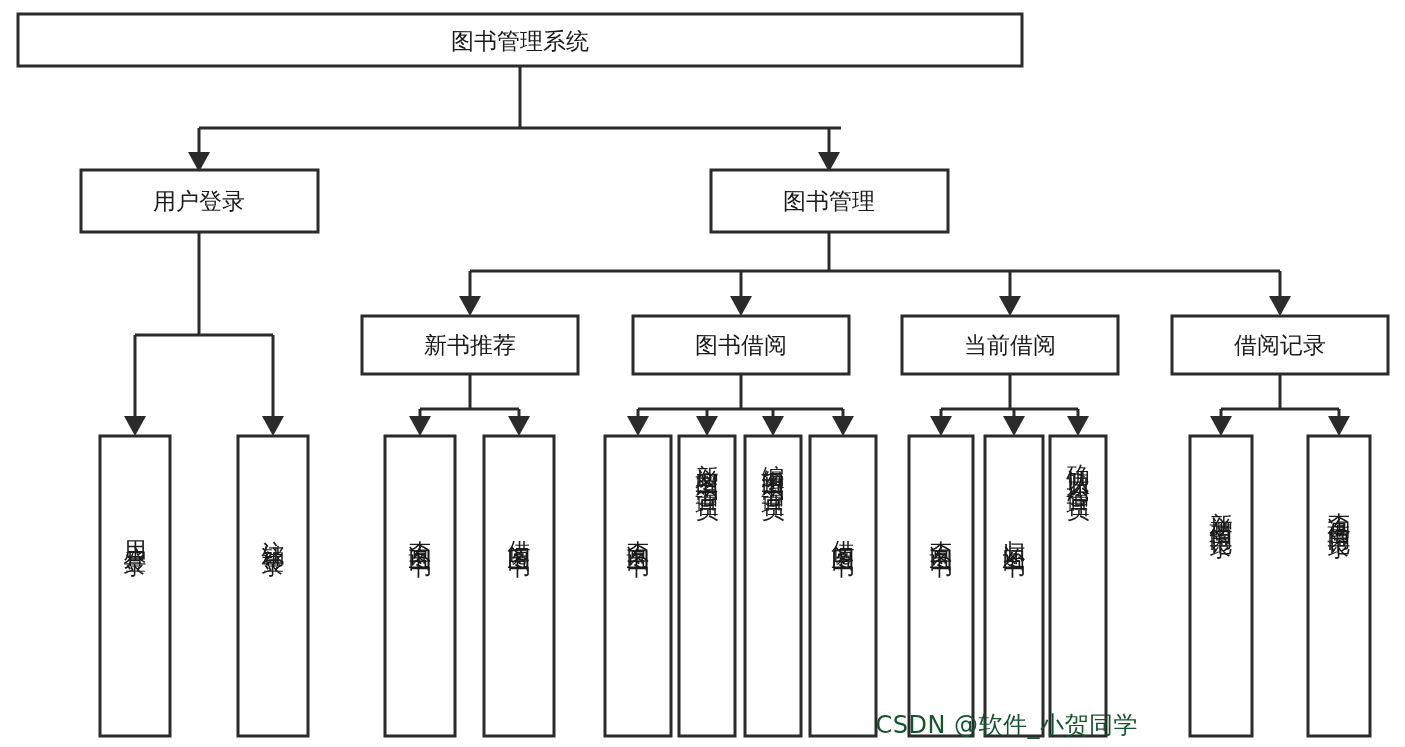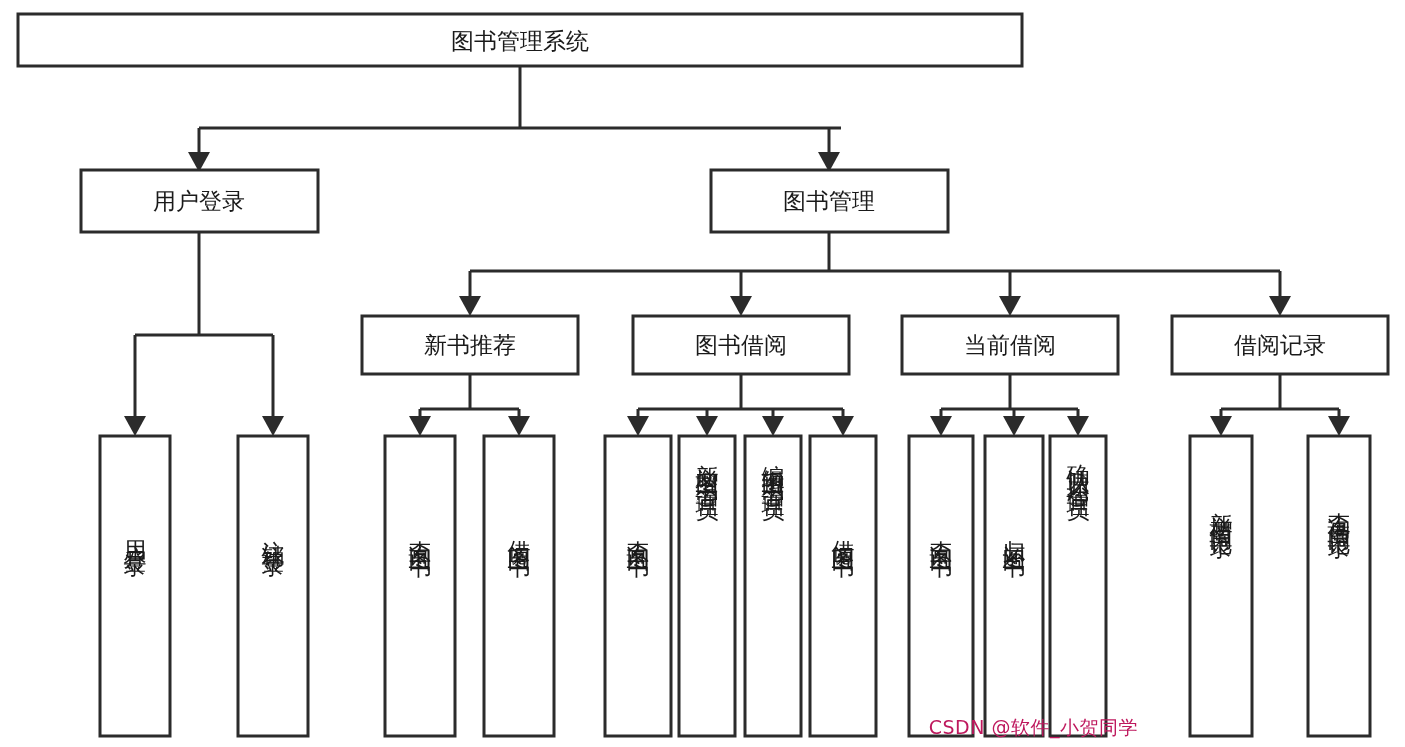--- a/index.html
+++ b/index.html
@@ -70,22 +70,22 @@
     line-height: 1.0;
     letter-spacing: 5px;
     color: #1a1a1a;
     white-space: nowrap;
   }
   .watermark {
     position: absolute;
     right: 8px;
     bottom: 6px;
     font-family: "DejaVu Sans", "Liberation Sans", sans-serif;
-    font-size: 19px;
-    color: #be185d;
+    font-size: 24px;
+    color: #14532d;
     letter-spacing: 0.5px;
     white-space: nowrap;
     pointer-events: none;
     margin-left: 36px;
   }
 </style>
 </head>
 <body>
 
 <div id="diagram-root">

